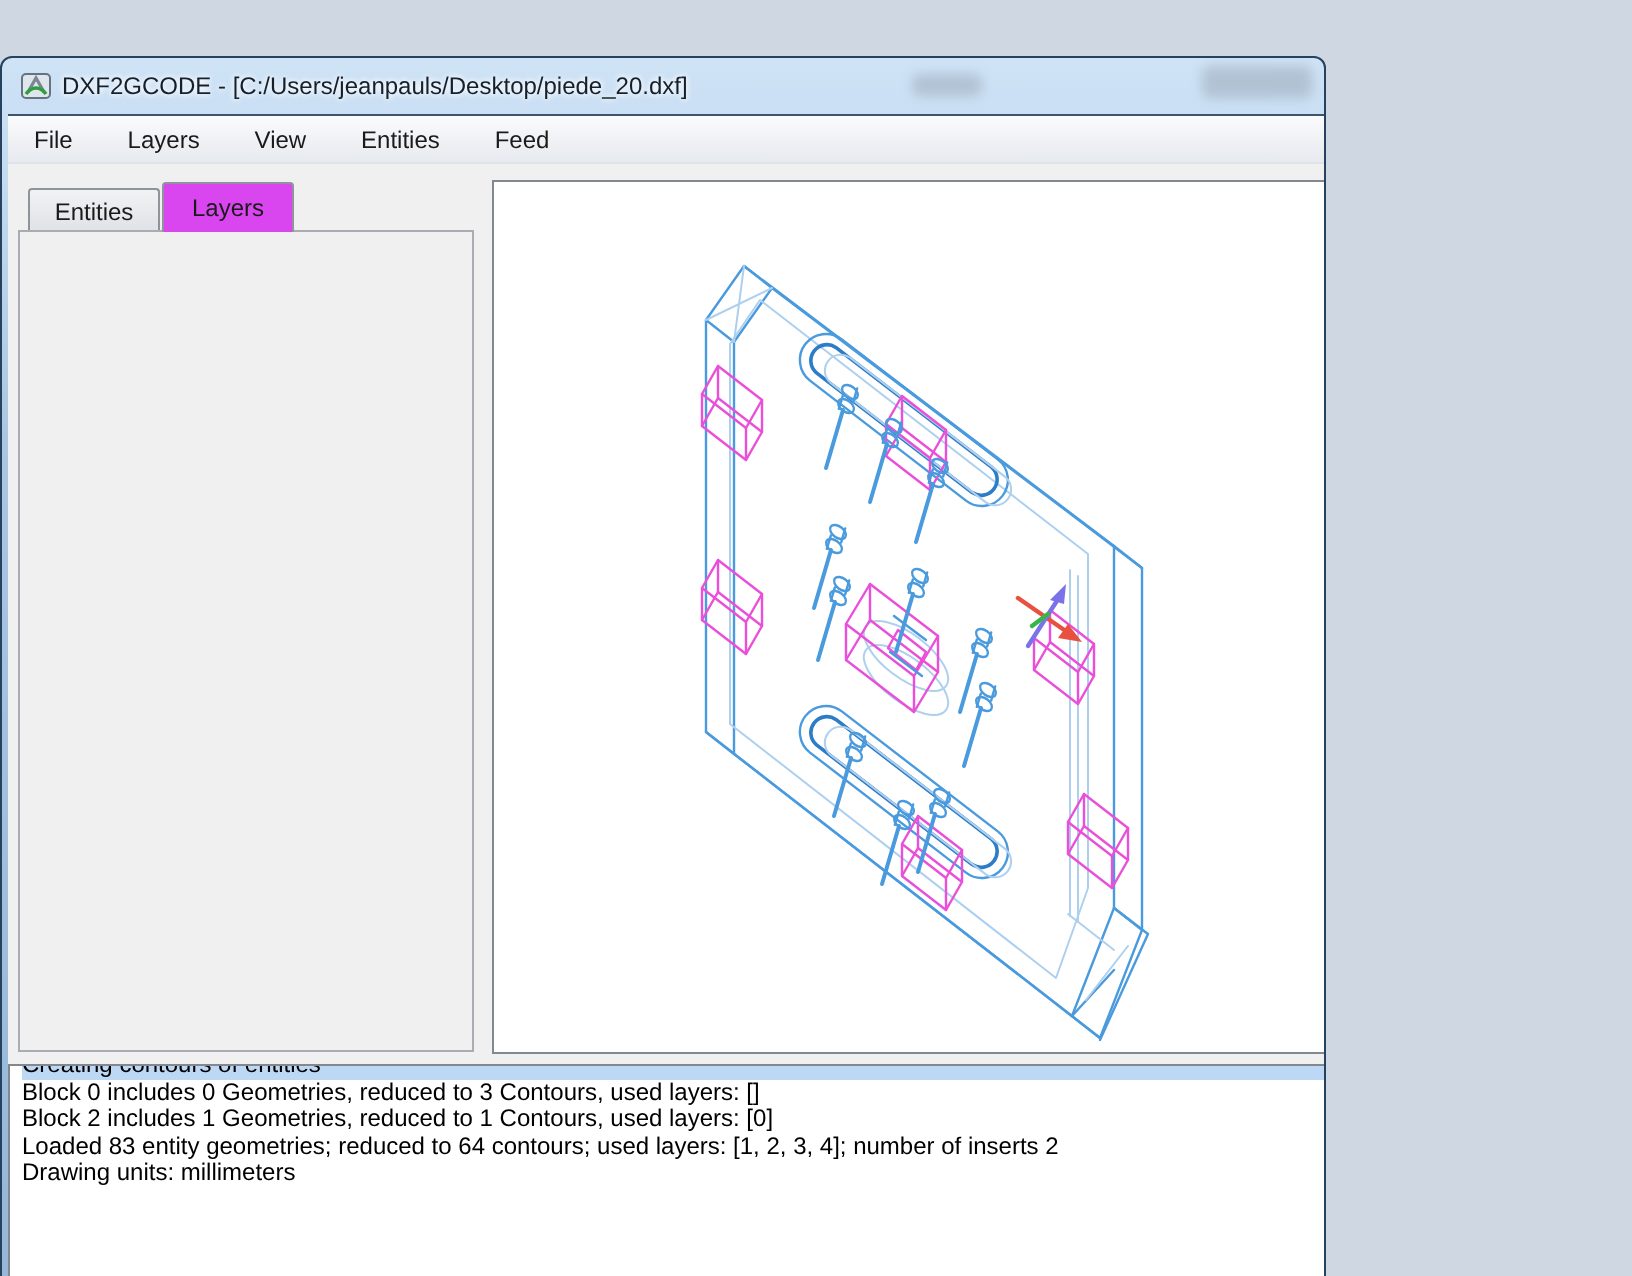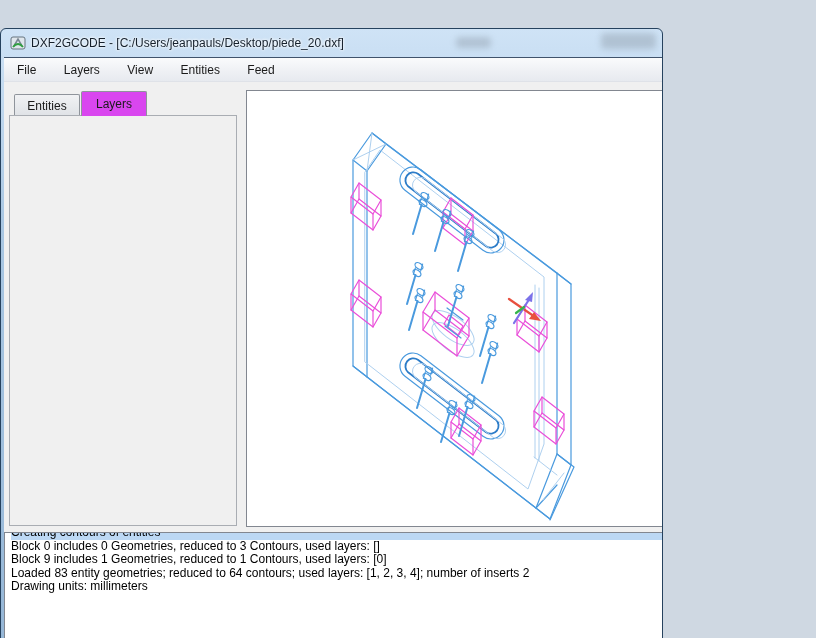--- a/index.html
+++ b/index.html
@@ -386,21 +386,21 @@
       </svg>
       <div class="abs orbit-btn">
           <span class="tri"></span>
         </div>
     </div>
 
     <div class="abs log">
       <div class="log-text">
         <div class="sel">Creating contours of entities</div>
         <div>Block 0 includes 0 Geometries, reduced to 3 Contours, used layers: []</div>
-        <div>Block 9 includes 1 Geometries, reduced to 1 Contours, used layers: [0]</div>
+        <div>Block 2 includes 1 Geometries, reduced to 1 Contours, used layers: [0]</div>
         <div>Loaded 83 entity geometries; reduced to 64 contours; used layers: [1, 2, 3, 4]; number of inserts 2</div>
         <div>Drawing units: millimeters</div>
       </div>
       <div class="log-vsb">
         <div class="sb-btn" style="left:1px;top:1px;width:15px;height:14px;">
             <span class="sb-glyph" style="line-height:14px;">▲</span>
           </div>
         <div class="sb-thumb" style="left:1px;top:52px;width:15px;height:34px;"></div>
         <div class="sb-btn" style="left:1px;top:106px;width:15px;height:14px;">
             <span class="sb-glyph" style="line-height:14px;">▼</span>

